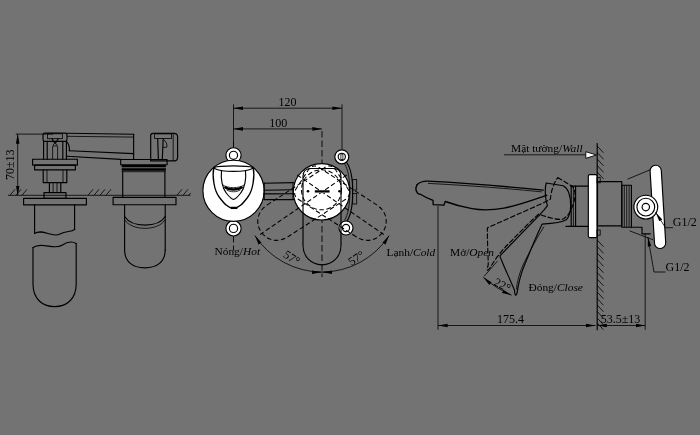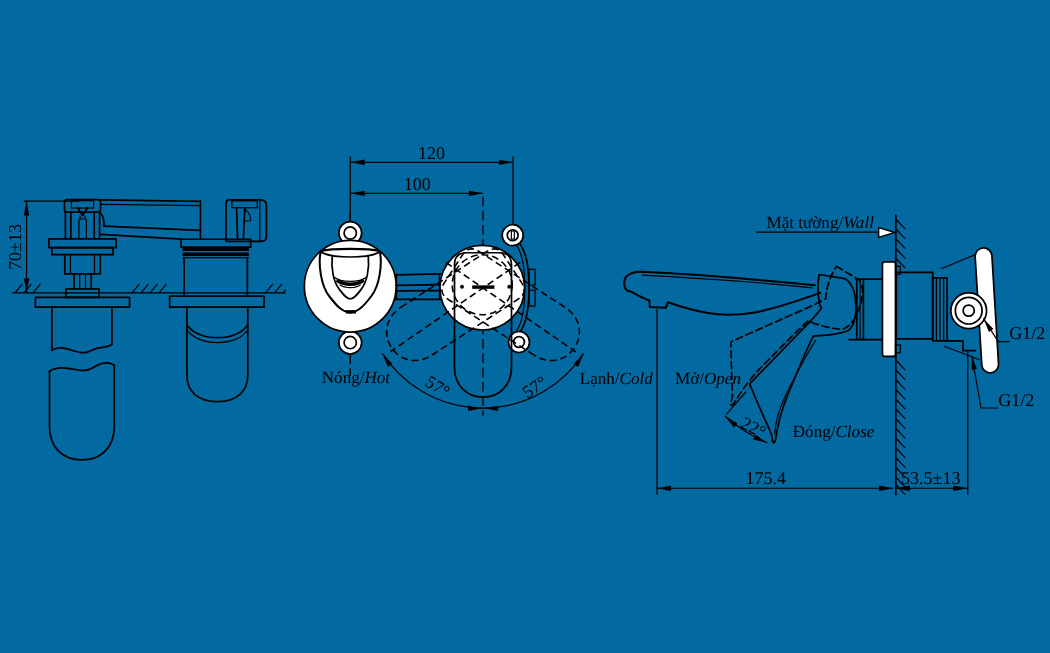--- a/index.html
+++ b/index.html
@@ -1,16 +1,16 @@
 <!DOCTYPE html>
 <html><head>
 <meta charset="utf-8">
 <style>
   html,body{margin:0;padding:0;background:#ffffff;}
-  .canvas{position:relative;width:700px;height:435px;background:#0369a1;overflow:hidden;}
+  .canvas{position:relative;width:700px;height:435px;background:#737373;overflow:hidden;}
   svg{position:absolute;left:0;top:0;}
   svg text{font-family:"Liberation Serif","DejaVu Serif",serif;font-size:12px;fill:#000;}
   .lbl{font-size:11.4px;}
   .it{font-style:italic;}
   .o{fill:none;stroke:#000;stroke-width:1.15;stroke-linecap:round;stroke-linejoin:round;}
   .o2{fill:none;stroke:#000;stroke-width:1.35;stroke-linecap:round;stroke-linejoin:round;}
   .ow{fill:#fff;stroke:#000;stroke-width:1.15;}
   .thin{fill:none;stroke:#000;stroke-width:0.8;}
   .thk{fill:none;stroke:#000;stroke-width:2.3;}
   .dash{fill:none;stroke:#000;stroke-width:1.05;stroke-dasharray:4.6 2.6;}

